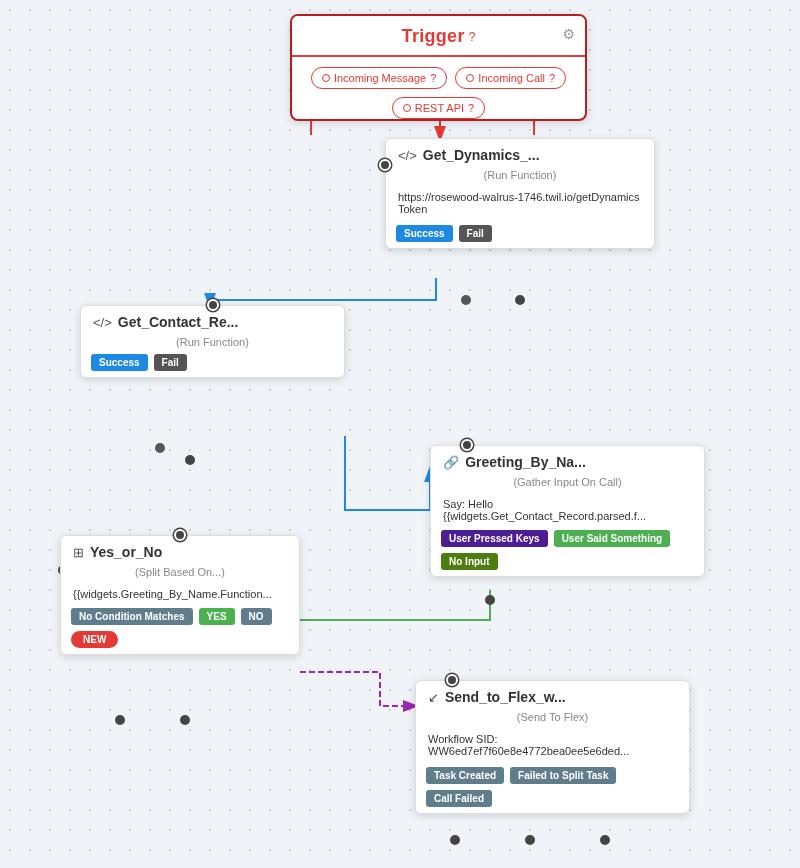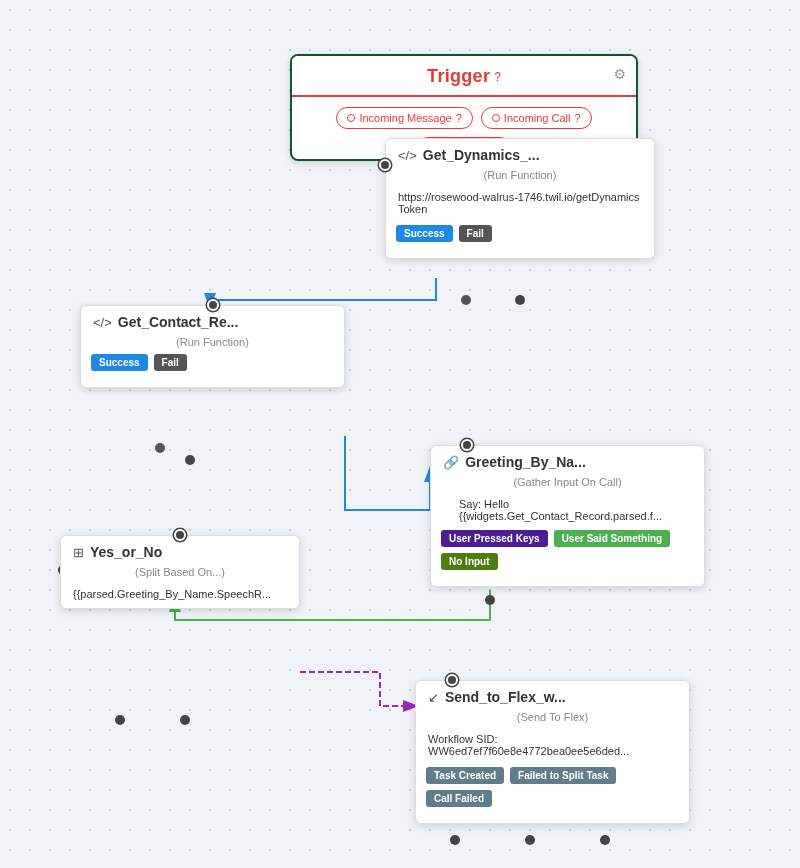--- a/index.html
+++ b/index.html
@@ -20,24 +20,23 @@
       background: #fff;
       border-radius: 6px;
       box-shadow: 0 2px 8px rgba(0,0,0,0.15);
       font-size: 12px;
     }
 
     
     .trigger-node {
       top: 14px;
       left: 290px;
-      width: 348px;
-      border: 2px solid #14532d;
+      width: 297px;
+      border: 2px solid #b91c1c;
       border-radius: 8px;
-      margin-top: 40px;
     }
     .trigger-header {
       background: #fff;
       border-bottom: 2px solid #e53935;
       border-radius: 6px 6px 0 0;
       padding: 10px 16px 8px;
       display: flex;
       align-items: center;
       justify-content: center;
       position: relative;
@@ -112,21 +111,21 @@
       font-size: 11px;
       padding: 2px 0 6px;
     }
     .func-url {
       padding: 4px 12px 10px;
       font-size: 11px;
       color: #333;
       word-break: break-all;
     }
     .func-badges {
-      padding: 0 10px 16px;
+      padding: 0 10px 6px;
       display: flex;
       gap: 6px;
       flex-wrap: wrap;
     }
 
     
     .badge {
       border-radius: 3px;
       padding: 3px 8px;
       font-size: 10px;
@@ -171,21 +170,21 @@
       width: 265px;
     }
 
     
     .greeting-node {
       top: 445px;
       left: 430px;
       width: 275px;
     }
     .greeting-content {
-      padding: 4px 28px 8px;
+      padding: 4px 12px 8px;
       font-size: 11px;
       color: #333;
     }
 
     
     .yesno-node {
       top: 535px;
       left: 60px;
       width: 240px;
     }
@@ -346,21 +345,27 @@
   </div>
 </div>
 
 <div class="node-card func-node yesno-node">
   <div class="node-dot" style="top:-7px; left:50%; transform:translateX(-50%);"></div>
   <div class="func-header">
     <span class="func-icon split-icon">⊞</span>
     <span class="func-title">Yes_or_No</span>
   </div>
   <div class="func-subtitle">(Split Based On...)</div>
-  <div class="yesno-content">{{parsed.Greeting_By_Name.SpeechR...</div>
+  <div class="yesno-content">{{widgets.Greeting_By_Name.Function...</div>
+  <div class="func-badges">
+    <span class="badge badge-nocond">No Condition Matches</span>
+    <span class="badge badge-yes">YES</span>
+    <span class="badge badge-no">NO</span>
+    <span class="badge badge-new">NEW</span>
+  </div>
 </div>
 
 <div class="node-card func-node flex-node">
   <div class="node-dot" style="top:-7px; left:30px; transform:none;"></div>
   <div class="func-header">
     <span class="func-icon">↙</span>
     <span class="func-title">Send_to_Flex_w...</span>
   </div>
   <div class="func-subtitle">(Send To Flex)</div>
   <div class="func-url">

